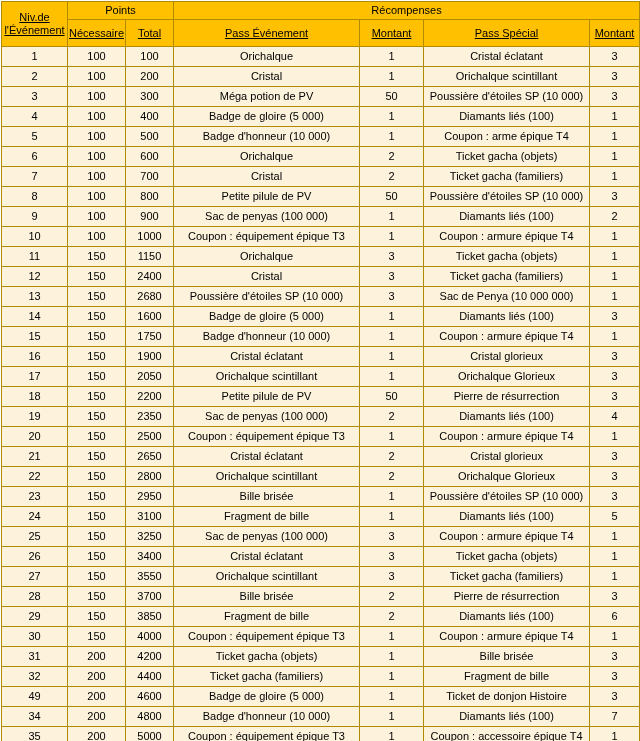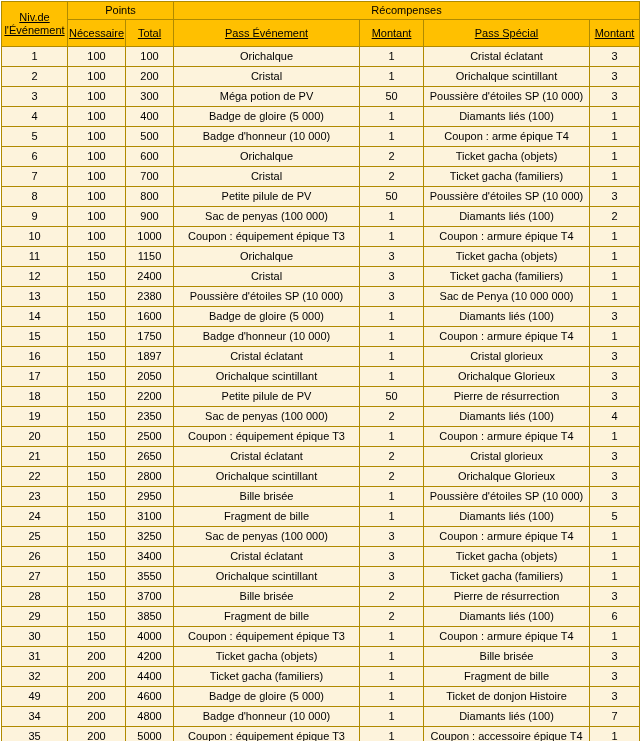--- a/index.html
+++ b/index.html
@@ -193,21 +193,21 @@
         <td>150</td>
         <td>2400</td>
         <td>Cristal</td>
         <td>3</td>
         <td>Ticket gacha (familiers)</td>
         <td>1</td>
       </tr>
       <tr>
         <td>13</td>
         <td>150</td>
-        <td>2380</td>
+        <td>2680</td>
         <td>Poussière d'étoiles SP (10 000)</td>
         <td>3</td>
         <td>Sac de Penya (10 000 000)</td>
         <td>1</td>
       </tr>
       <tr>
         <td>14</td>
         <td>150</td>
         <td>1600</td>
         <td>Badge de gloire (5 000)</td>
@@ -220,21 +220,21 @@
         <td>150</td>
         <td>1750</td>
         <td>Badge d'honneur (10 000)</td>
         <td>1</td>
         <td>Coupon : armure épique T4</td>
         <td>1</td>
       </tr>
       <tr>
         <td>16</td>
         <td>150</td>
-        <td>1897</td>
+        <td>1900</td>
         <td>Cristal éclatant</td>
         <td>1</td>
         <td>Cristal glorieux</td>
         <td>3</td>
       </tr>
       <tr>
         <td>17</td>
         <td>150</td>
         <td>2050</td>
         <td>Orichalque scintillant</td>

